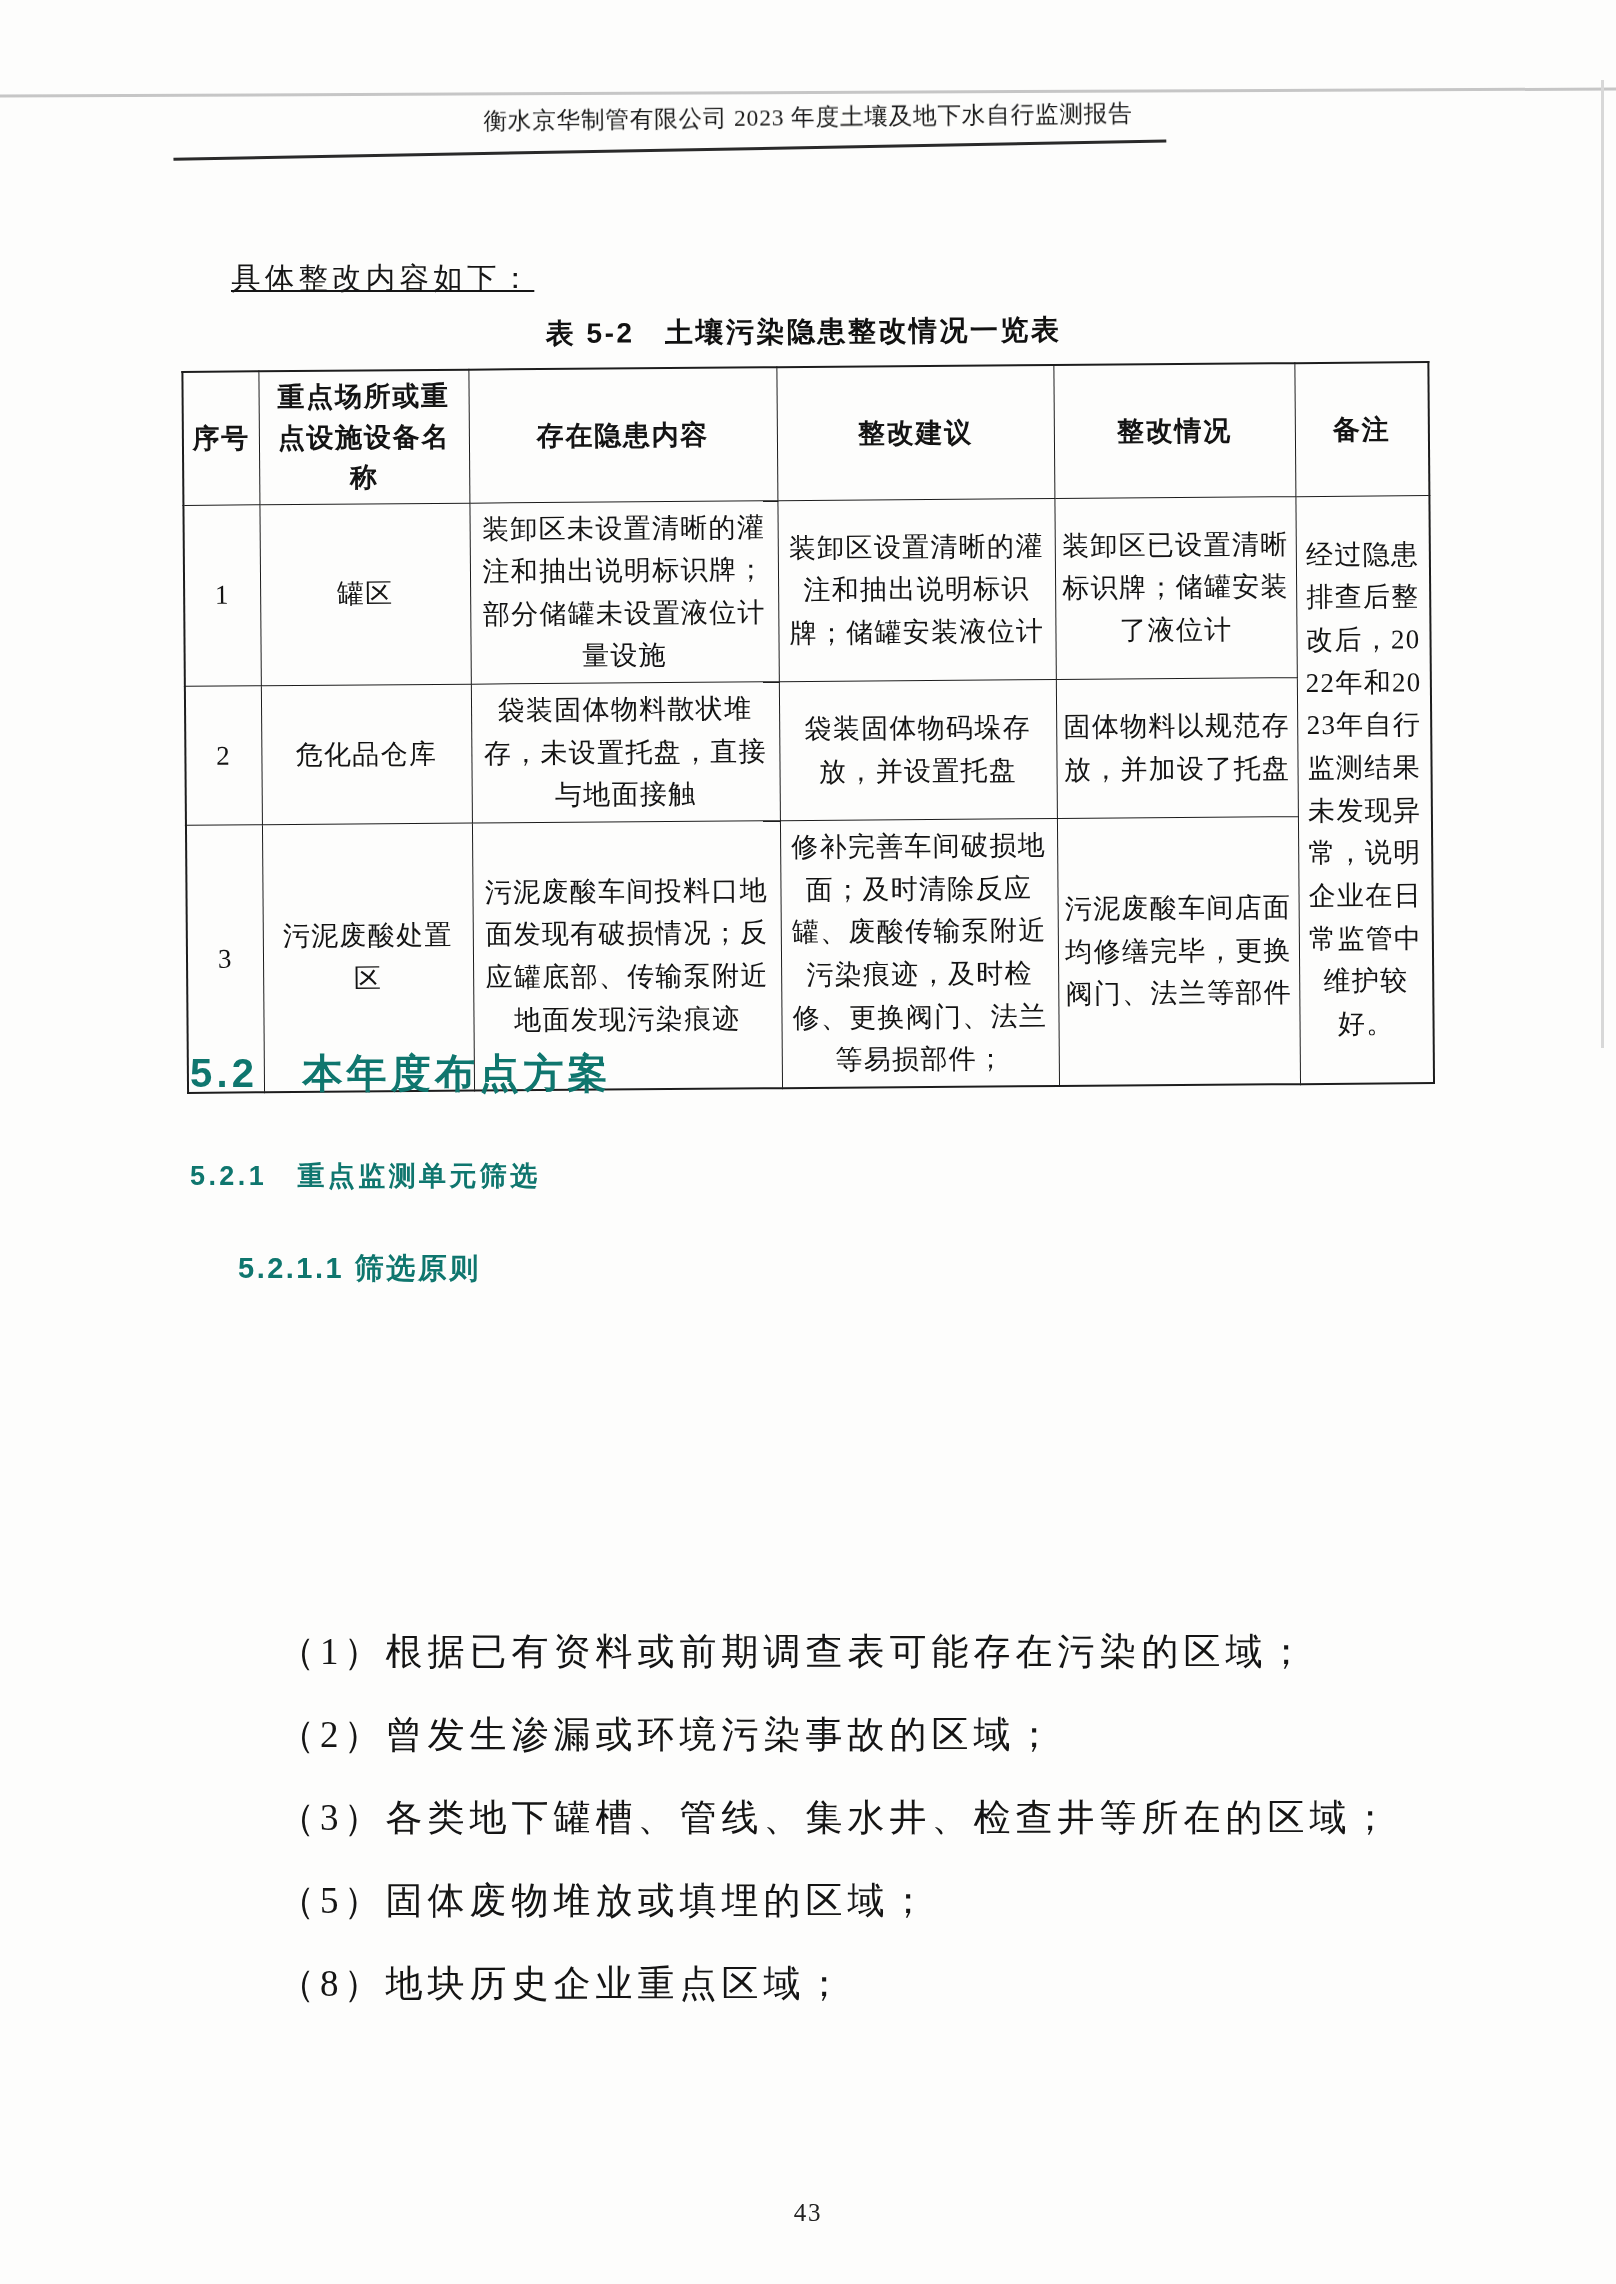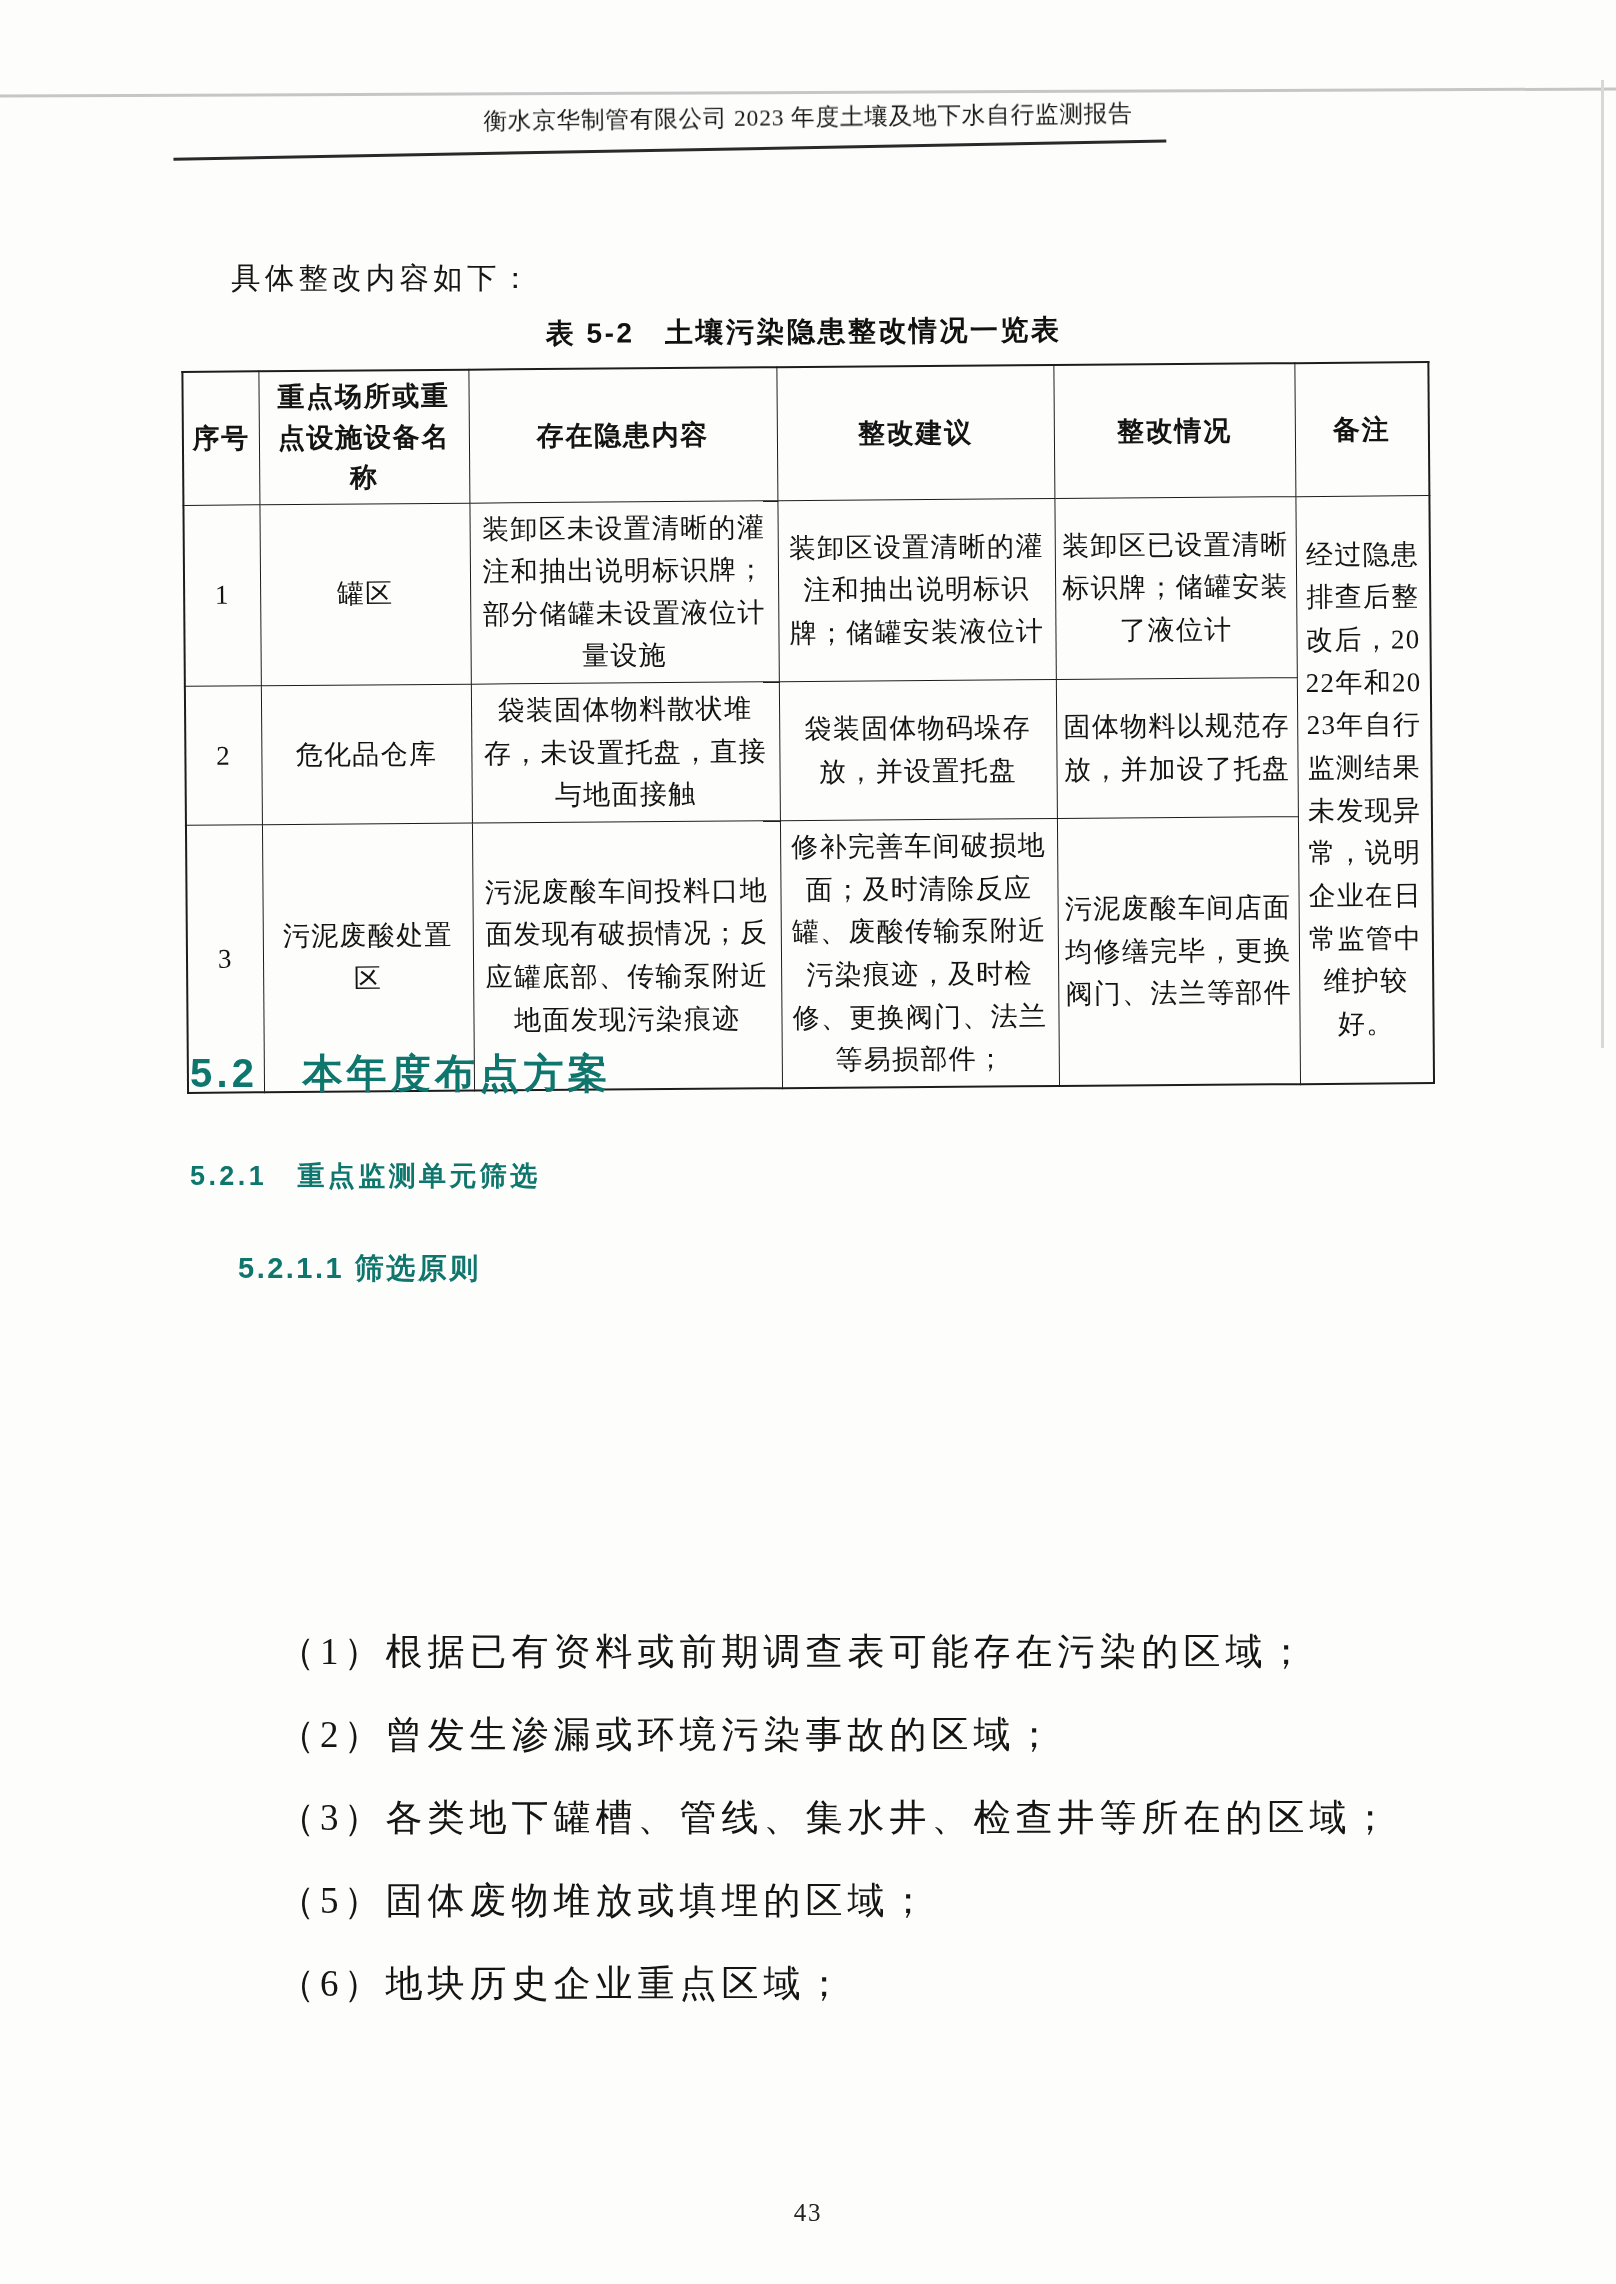--- a/index.html
+++ b/index.html
@@ -32,21 +32,21 @@
     color:#1b1b1b;font-weight:400;
     filter:blur(0.2px);
   }
   .doc-header-underline{
     position:absolute;left:173px;top:49px;width:993px;height:3.4px;
     background:#2a2a2a;
     transform:rotate(-0.35deg);transform-origin:left center;
   }
   .lead{
     position:absolute;left:231px;top:229px;
-    font-size:29.5px;letter-spacing:4.2px;
+    font-size:29.5px;letter-spacing:4.2px;text-decoration:underline;
   }
   
   .table-block{
     position:absolute;left:184px;top:313px;width:1245px;
     transform:rotate(-0.45deg);
   }
   .table-caption{
     text-align:center;
     font-family:"Liberation Sans","DejaVu Sans",sans-serif;
     font-weight:700;font-size:28px;letter-spacing:2.5px;
@@ -163,19 +163,19 @@
   <div class="h2">5.2　本年度布点方案</div>
   <div class="h3">5.2.1　重点监测单元筛选</div>
   <div class="h4">5.2.1.1 筛选原则</div>
 
 
   <div class="items">
     <p>（1）根据已有资料或前期调查表可能存在污染的区域；</p>
     <p>（2）曾发生渗漏或环境污染事故的区域；</p>
     <p>（3）各类地下罐槽、管线、集水井、检查井等所在的区域；</p>
     <p>（5）固体废物堆放或填埋的区域；</p>
-    <p>（6）地块历史企业重点区域；</p>
+    <p>（8）地块历史企业重点区域；</p>
   </div>
 
   <div class="page-number">43</div>
 
 </div>
 
 
 </body></html>

